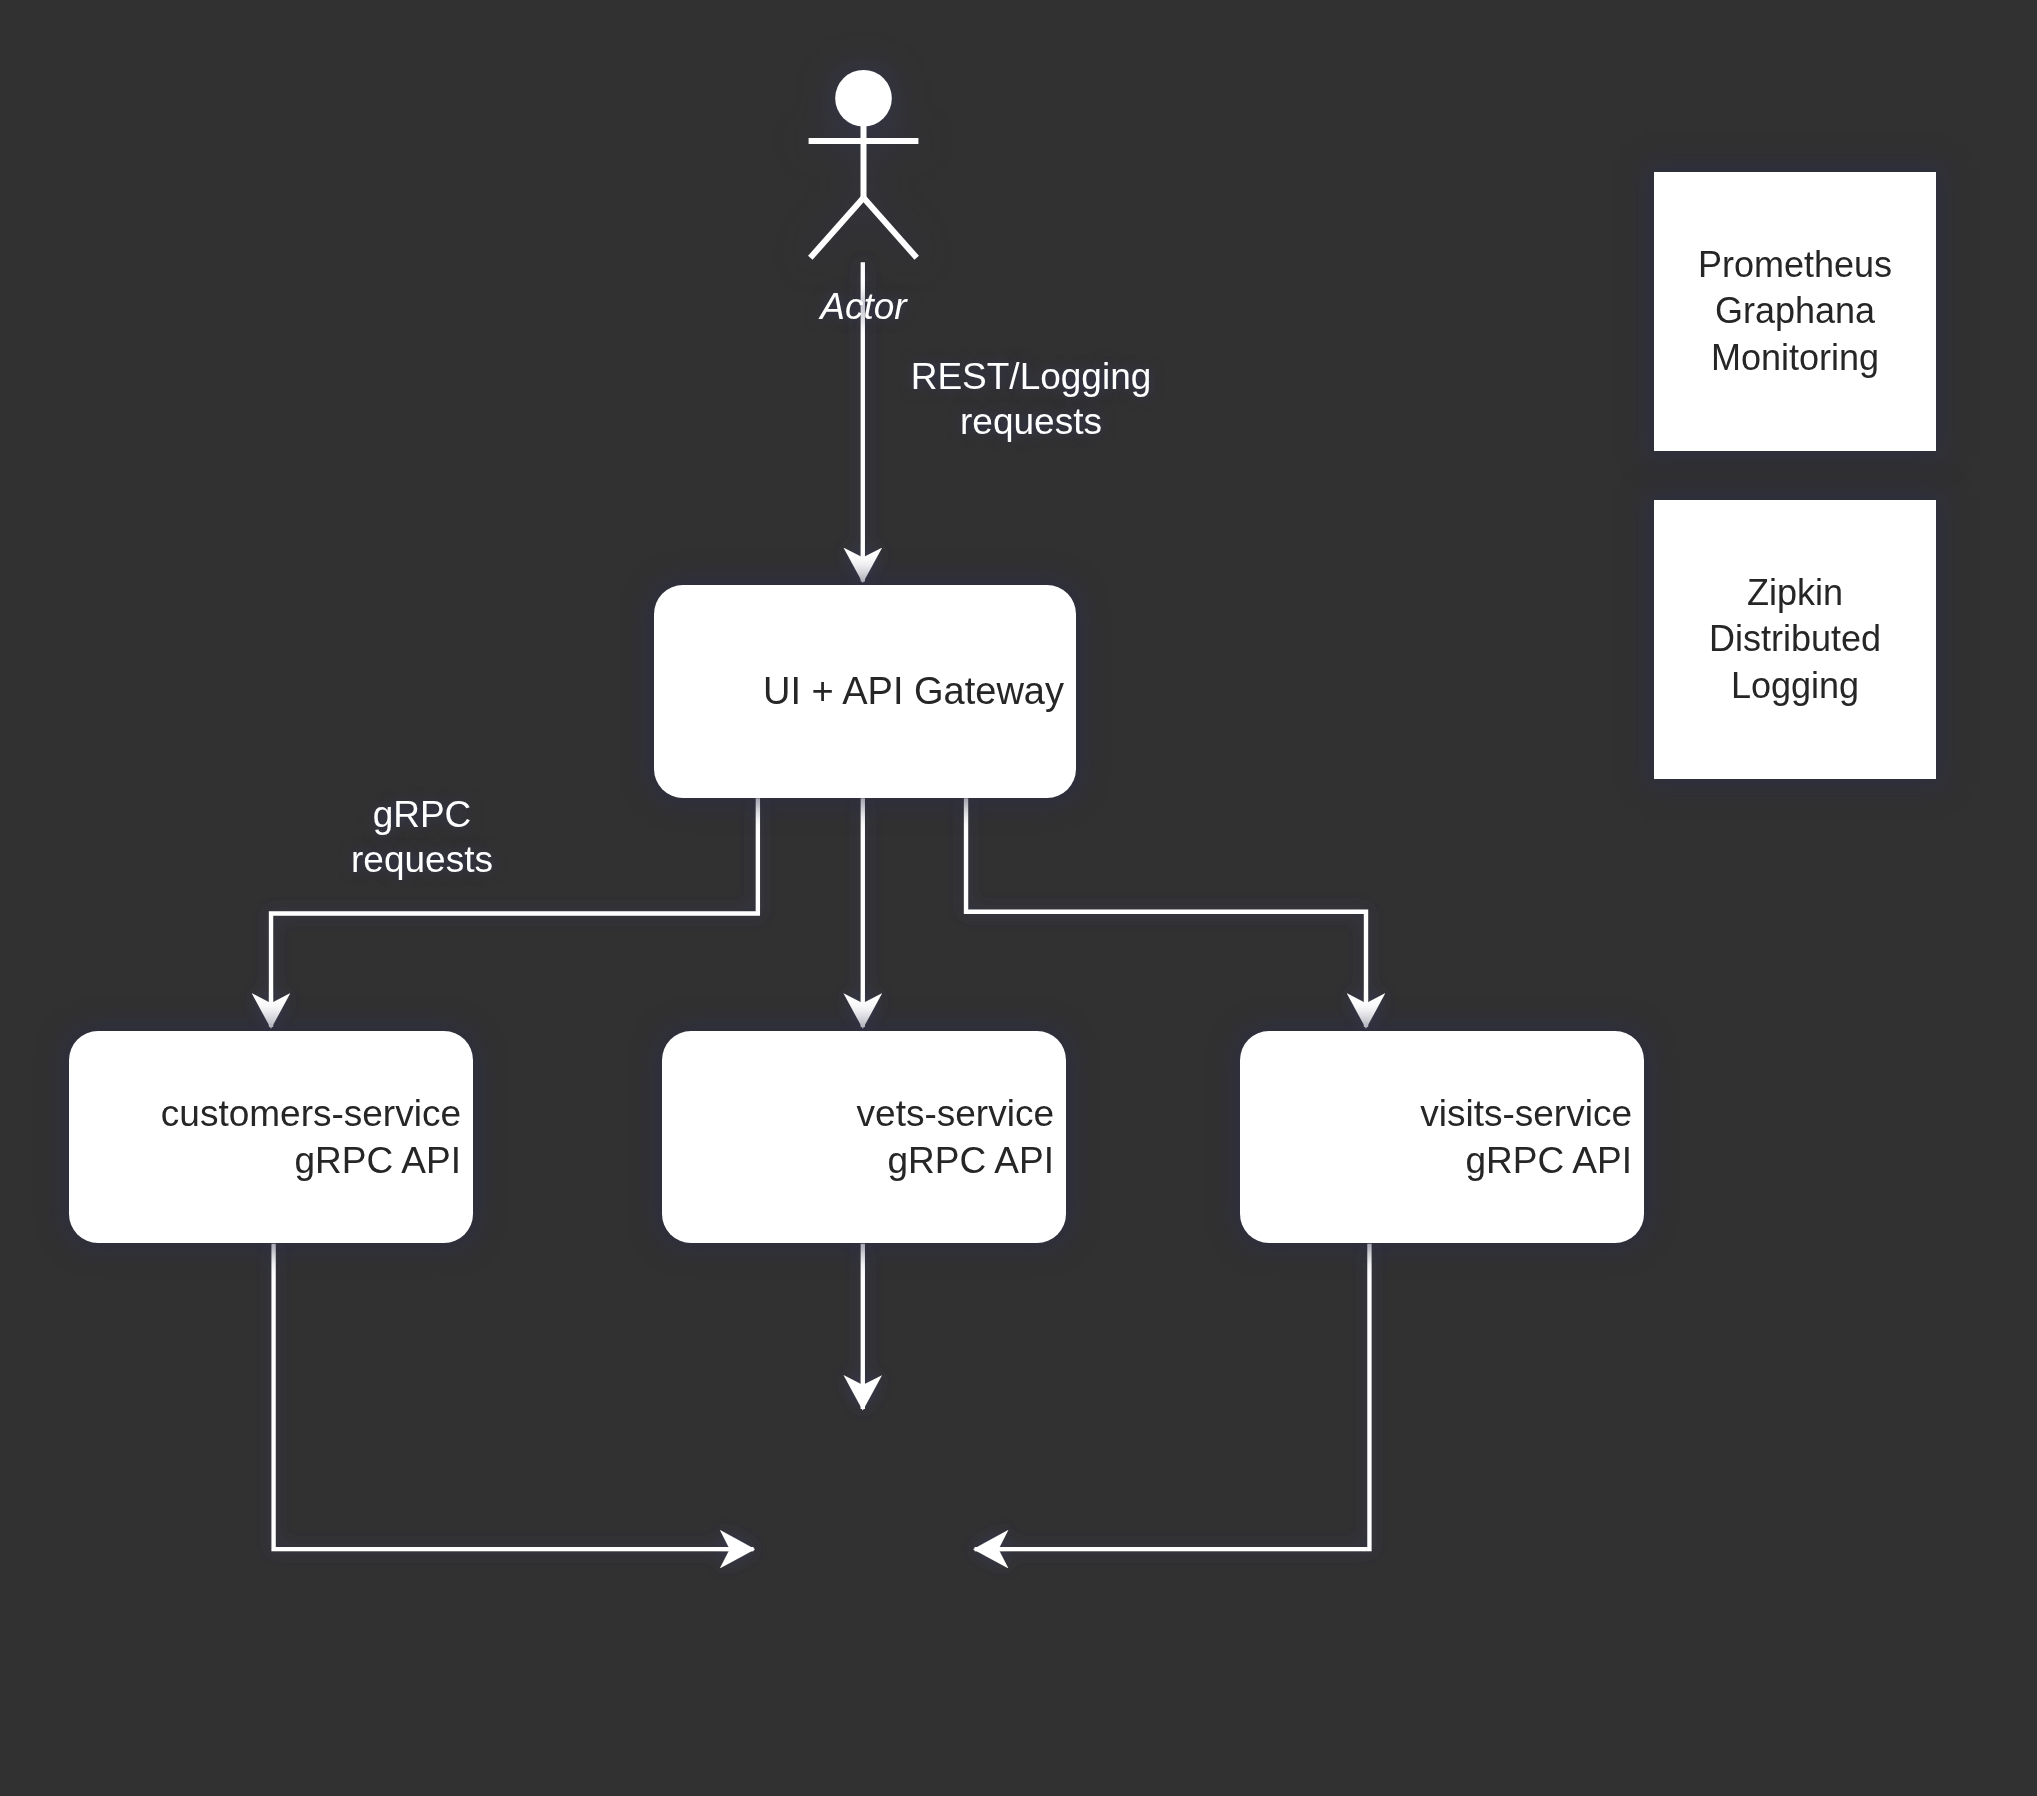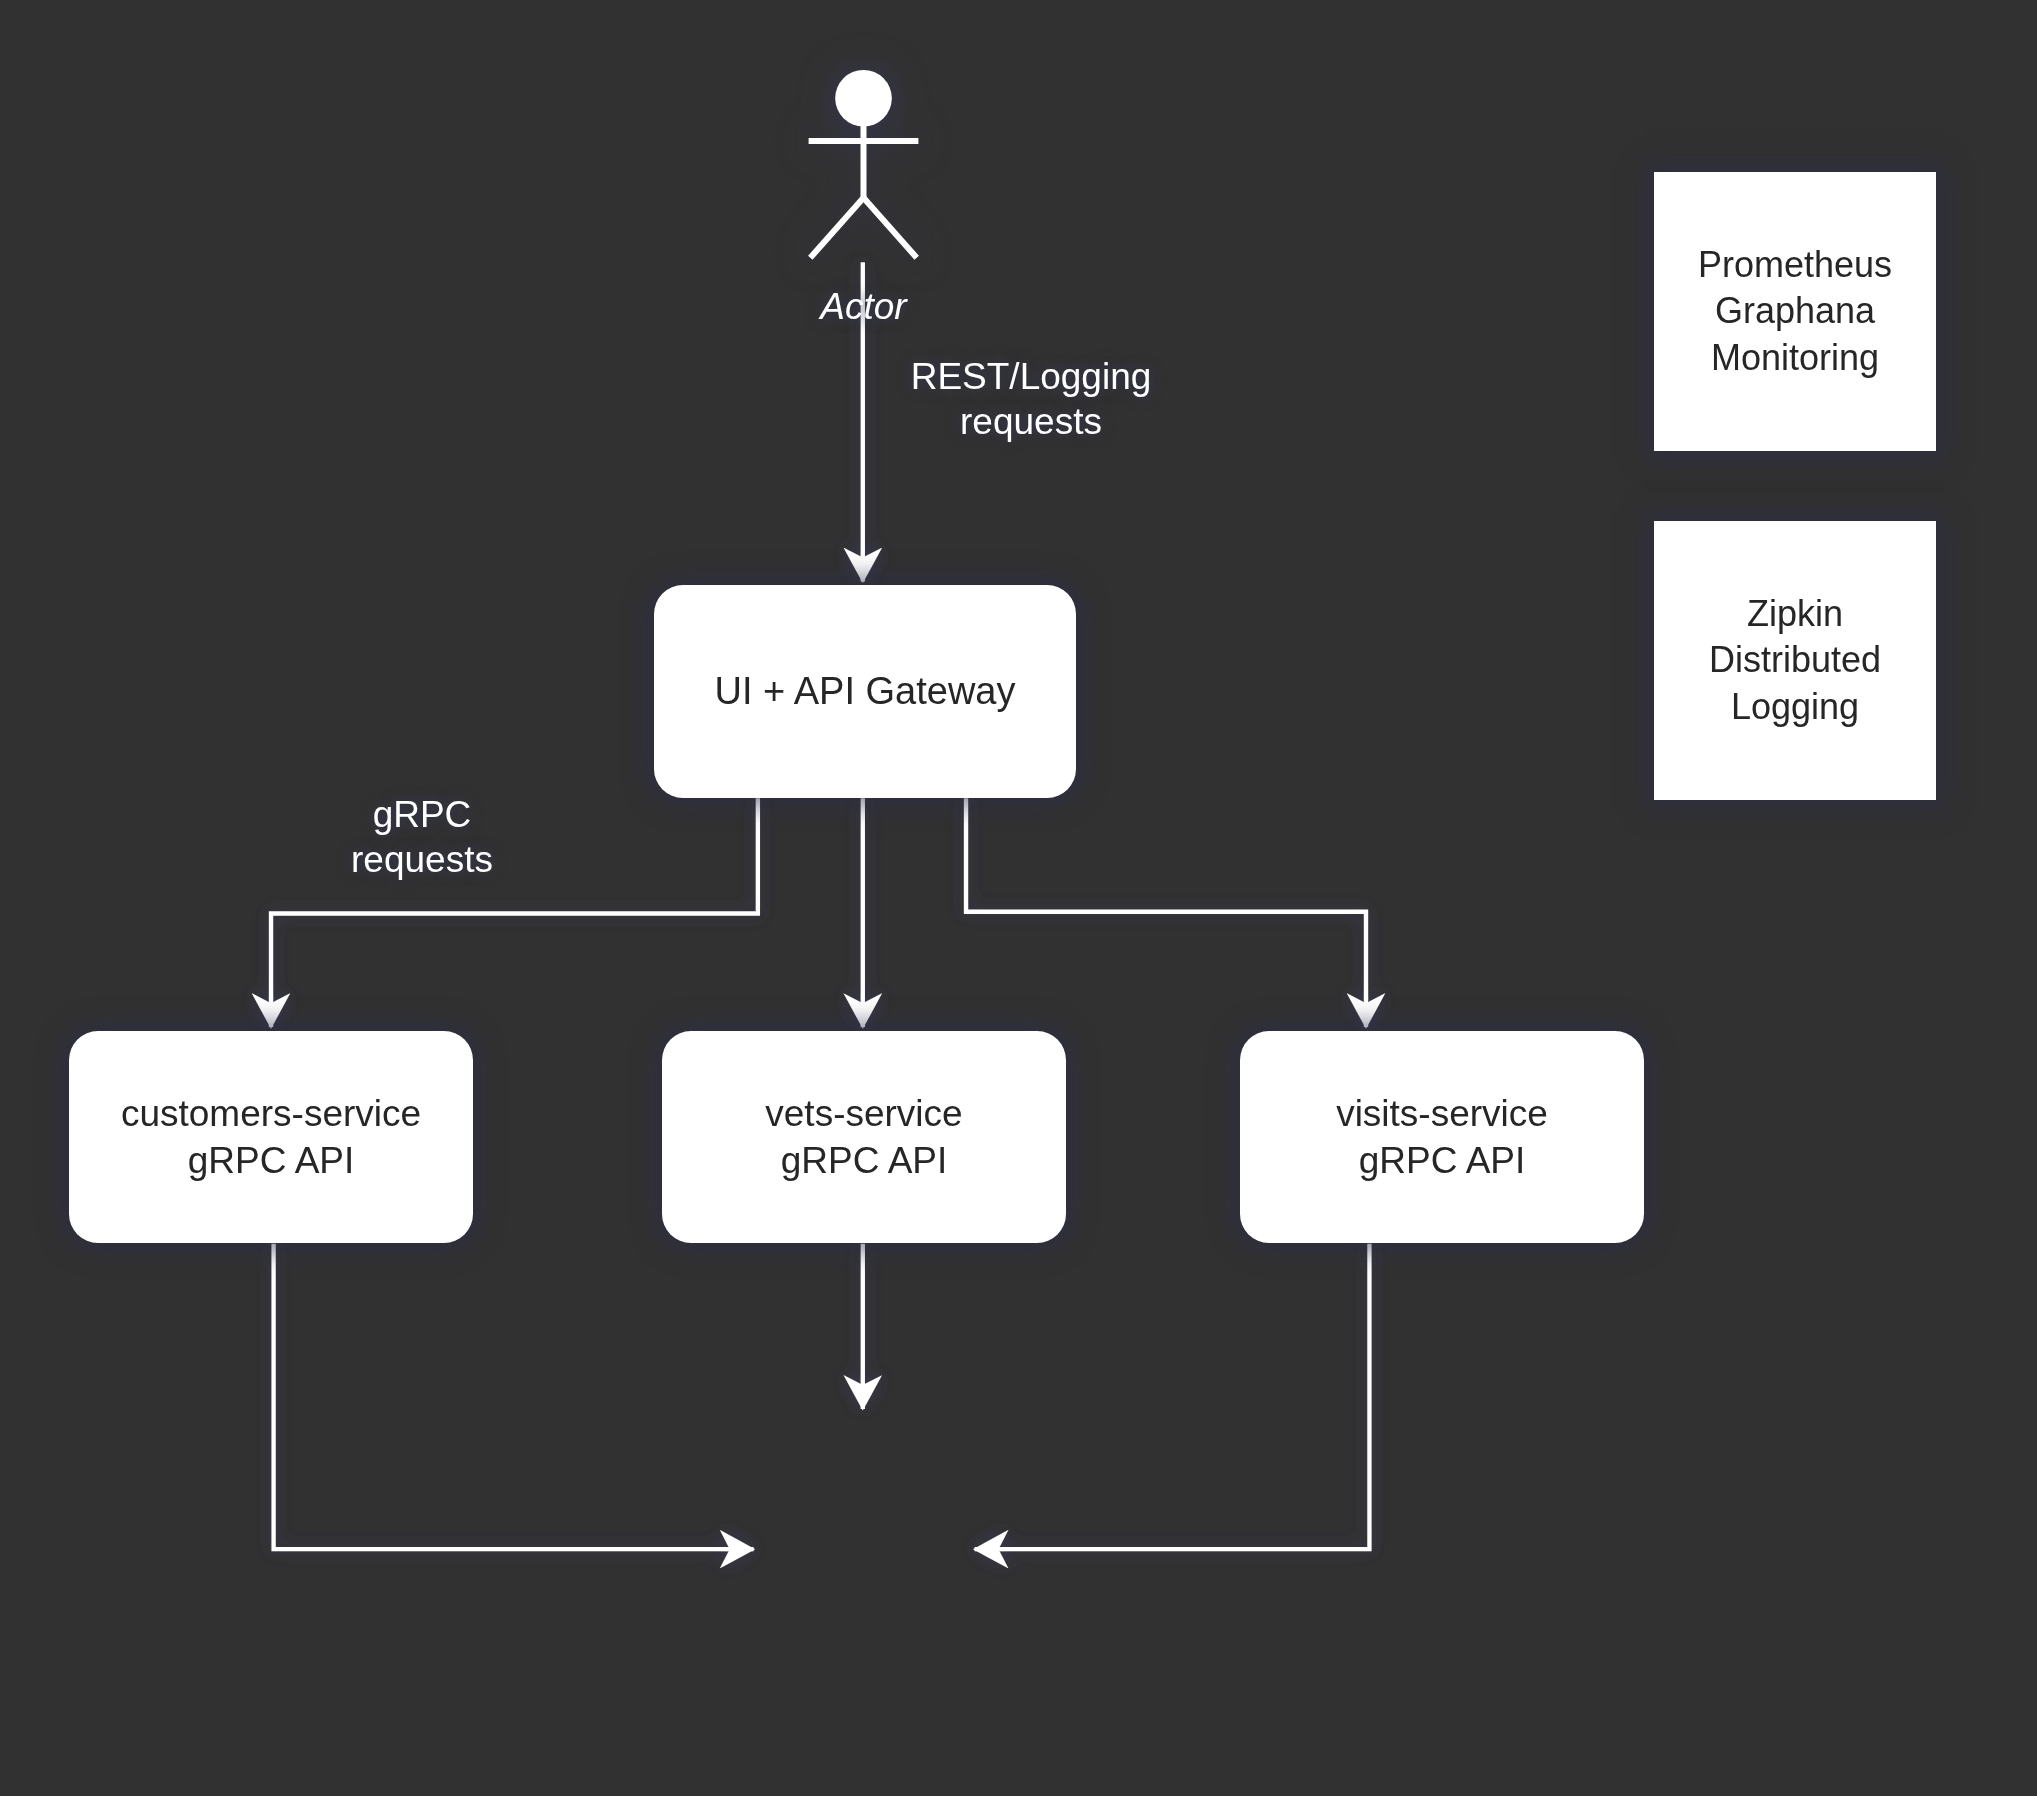--- a/index.html
+++ b/index.html
@@ -36,32 +36,32 @@
     display: flex;
     align-items: center;
     justify-content: center;
     text-align: center;
     line-height: 1.28;
     box-shadow: 0 0 22.4px 8.6px rgba(46,46,74,0.55);
     box-sizing: border-box;
   }
   .node .node-text { width: 100%; padding: 0 12px; }
 
-  .rounded { border-radius: 29px; }
+  .rounded { border-radius: 29px; text-align: right; }
   .square  { border-radius: 0; }
 
   .gateway     { left: 654px;  top: 585px;  width: 422px; height: 213px; font-size: 38px; }
   .svc         { top: 1031px;  width: 404px; height: 212px; font-size: 37px; }
   .svc-a       { left: 69px;  }
   .svc-b       { left: 662px; }
   .svc-c       { left: 1240px;}
 
   .side-box    { left: 1654px; width: 282px; font-size: 36px; }
   .side-mon    { top: 172px;  height: 279px; }
-  .side-zip    { top: 521px;  height: 279px; }
+  .side-zip    { top: 500px;  height: 279px; }
 
   
   .db {
     position: absolute;
     left: 759px;
     top: 1413px;
     width: 212px;
     height: 275px;
     filter: drop-shadow(0 0 19px rgba(46,46,74,0.75));
   }

